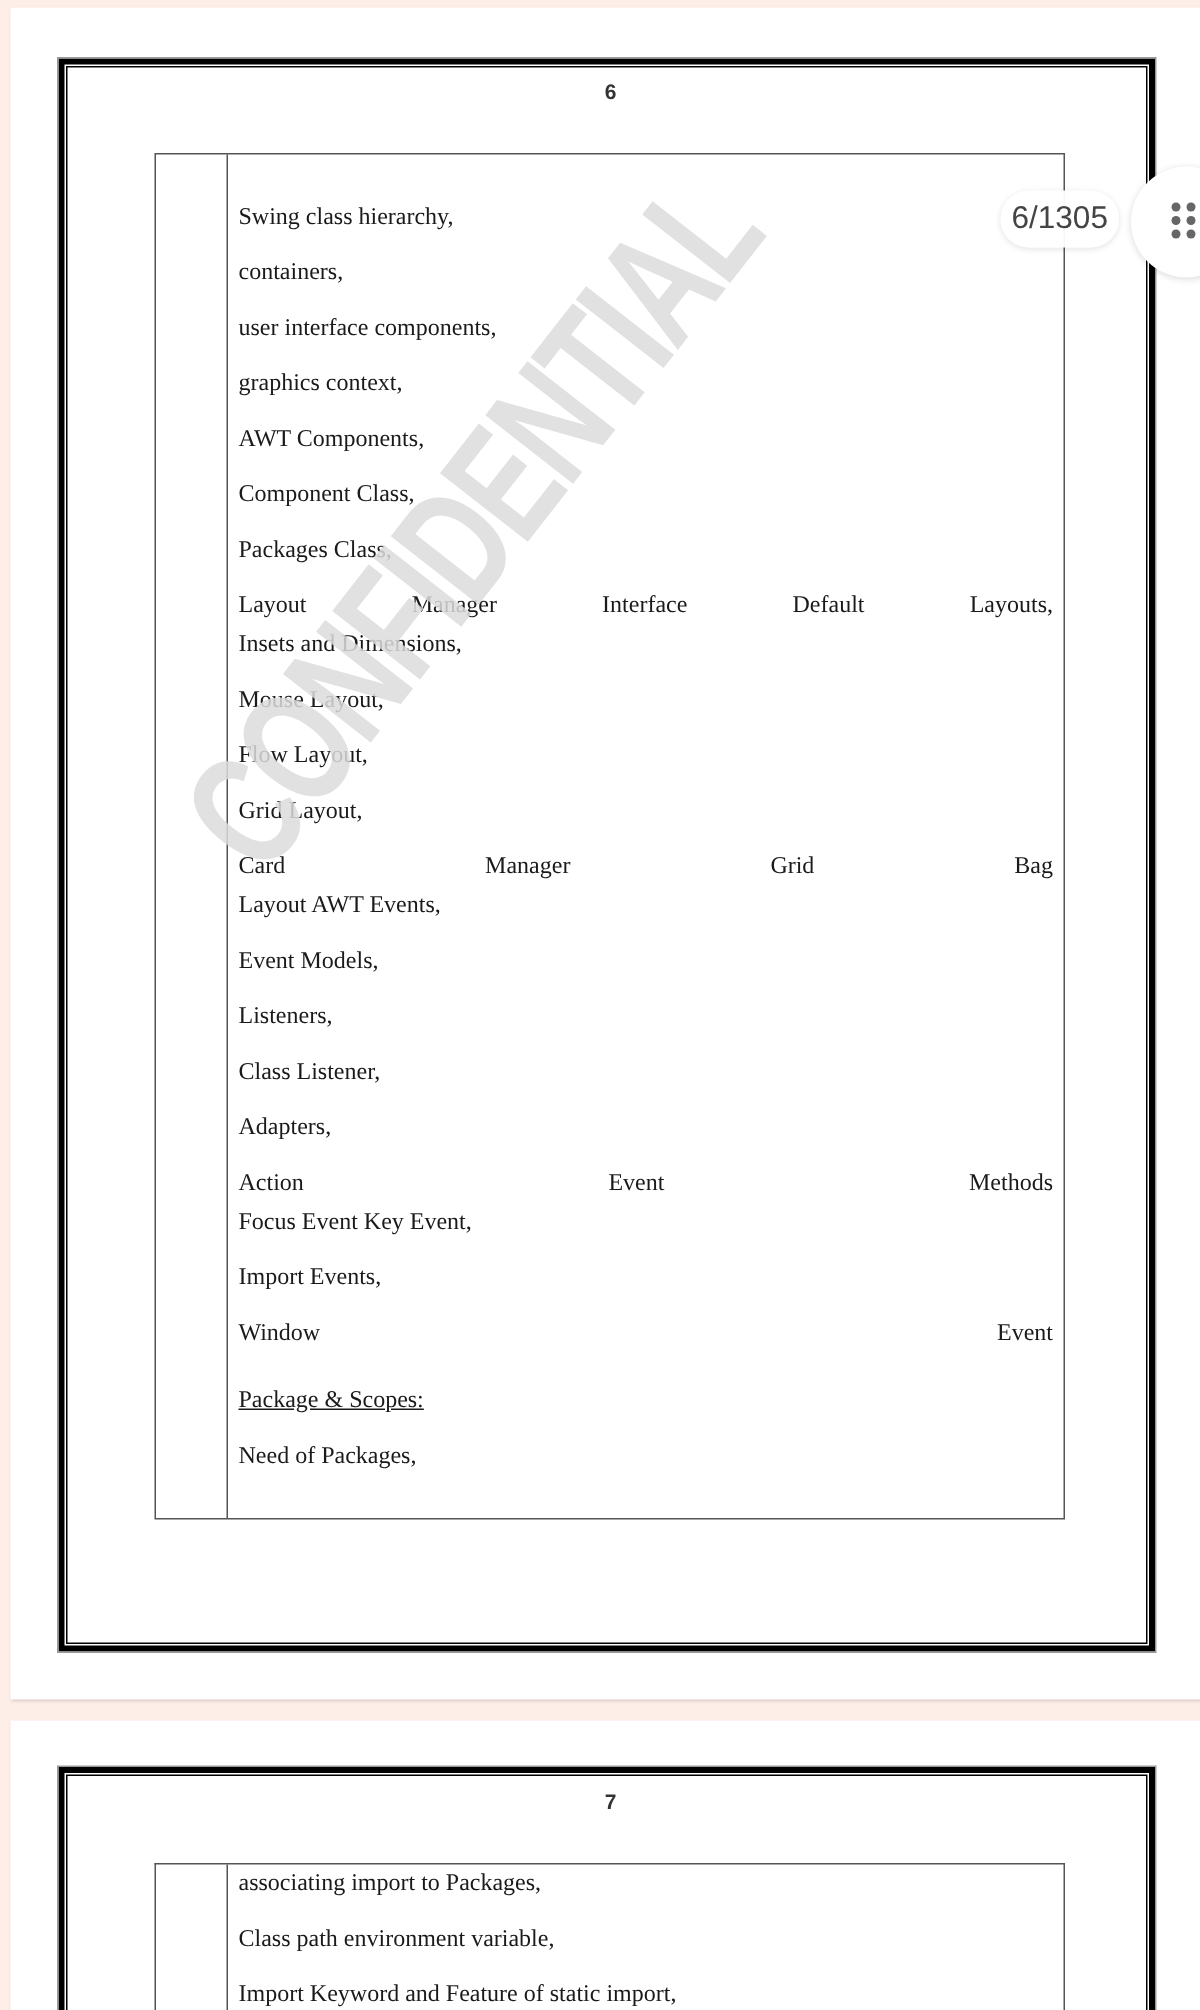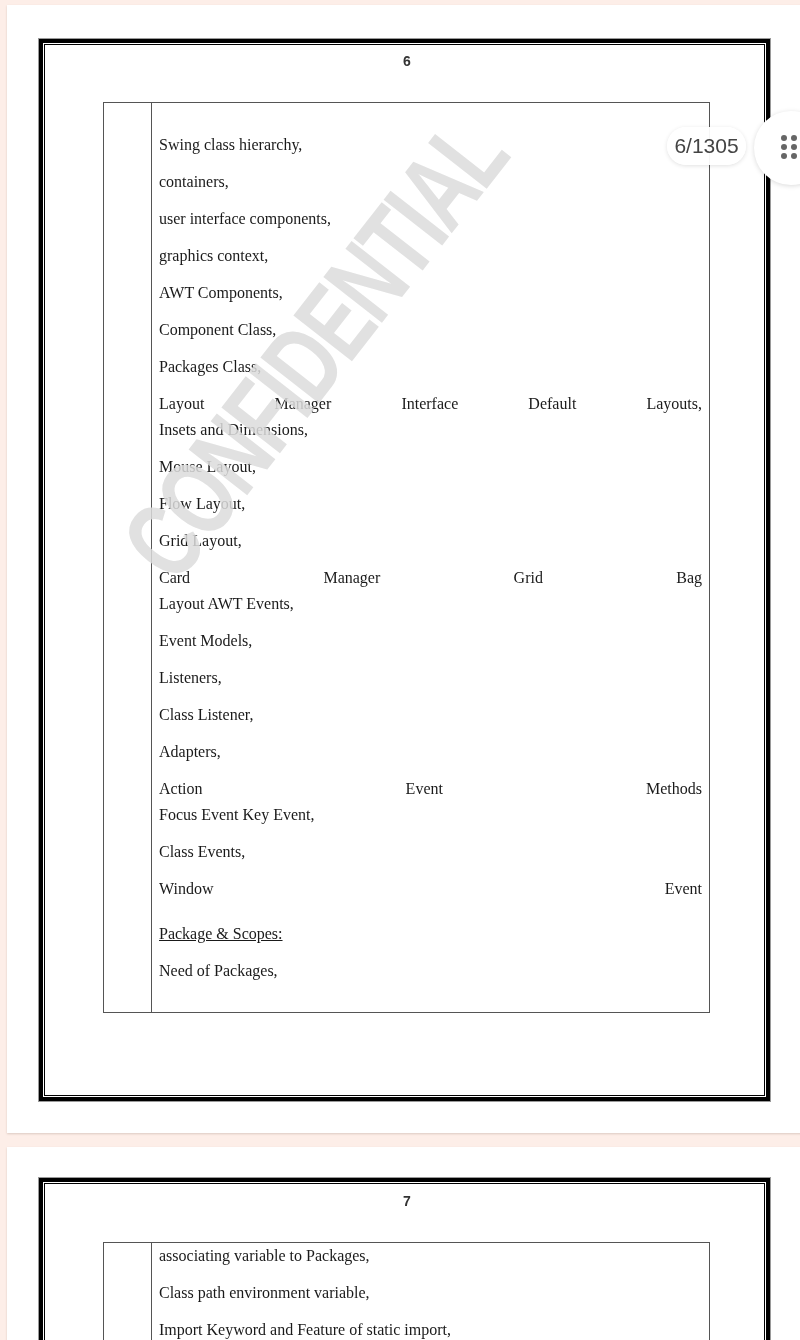--- a/index.html
+++ b/index.html
@@ -110,36 +110,36 @@
       <div class="item">Flow Layout,</div>
       <div class="item">Grid Layout,</div>
       <div class="item just">Card Manager Grid Bag</div>
       <div class="item cont">Layout AWT Events,</div>
       <div class="item">Event Models,</div>
       <div class="item">Listeners,</div>
       <div class="item">Class Listener,</div>
       <div class="item">Adapters,</div>
       <div class="item just">Action Event Methods</div>
       <div class="item cont">Focus Event Key Event,</div>
-      <div class="item">Class Events,</div>
+      <div class="item">Import Events,</div>
       <div class="item just" style="margin-bottom:11px">Window Event</div>
       <div class="item heading">Package &amp; Scopes:</div>
       <div class="item">Need of Packages,</div>
     </div>
   </div>
   <div class="watermark">CONFIDENTIAL</div>
 </div>
 
 <div class="page" id="page7">
   <div class="frame"></div>
   <div class="page-num">7</div>
   <div class="doc-table">
     <div class="col-left"></div>
     <div class="col-right">
-      <div class="item">associating variable to Packages,</div>
+      <div class="item">associating import to Packages,</div>
       <div class="item">Class path environment variable,</div>
       <div class="item">Import Keyword and Feature of static import,</div>
     </div>
   </div>
 </div>
 
 <div class="counter-pill">6/1305</div>
 <div class="grip-button">
   <div class="grip-dots">
     <span></span>

